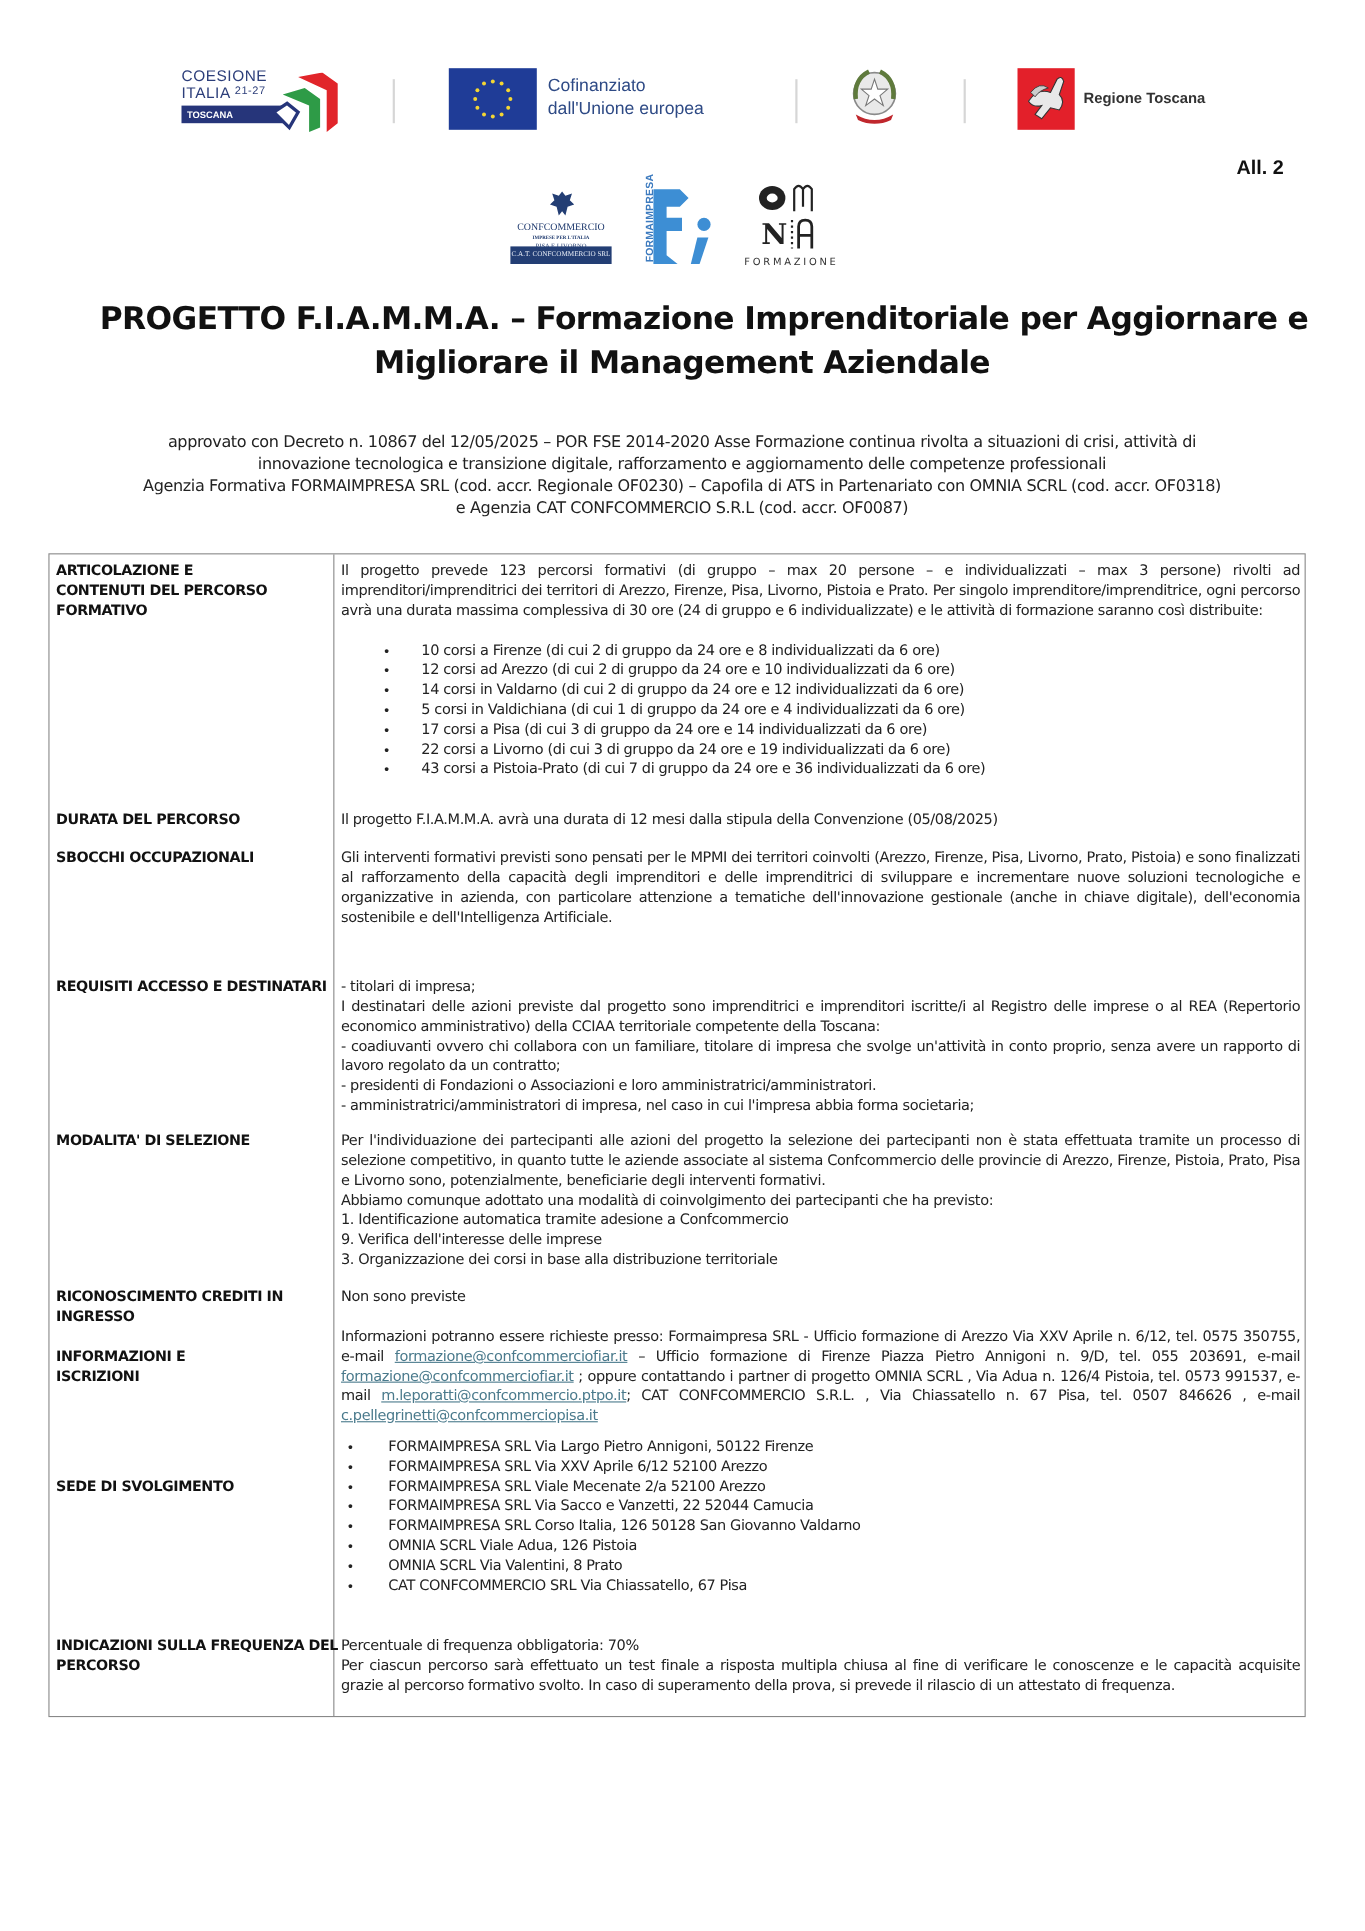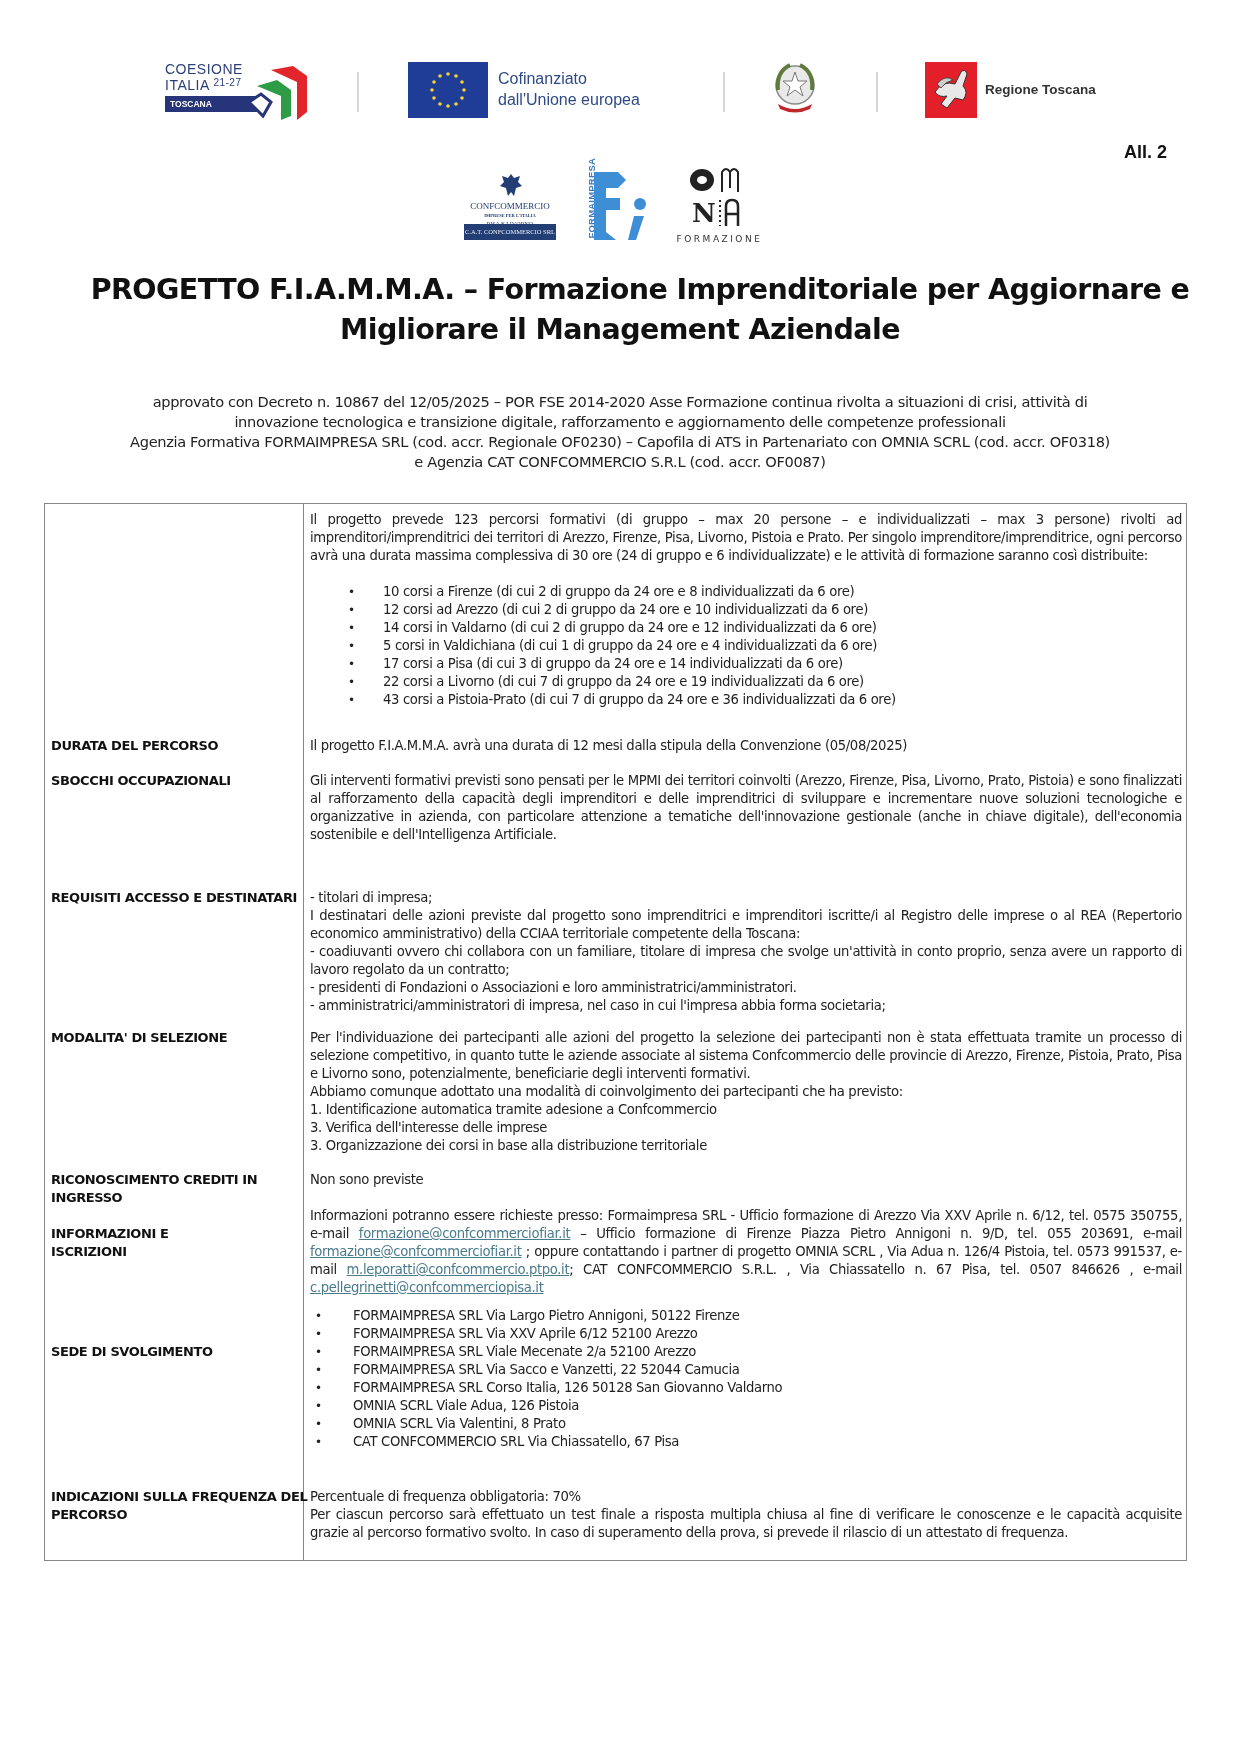--- a/index.html
+++ b/index.html
@@ -162,29 +162,34 @@
 <div class="subtitle">
   <span>approvato con Decreto n. 10867 del 12/05/2025 – POR FSE 2014-2020 Asse Formazione continua rivolta a situazioni di crisi, attività di</span>
   <span>innovazione tecnologica e transizione digitale, rafforzamento e aggiornamento delle competenze professionali</span>
   <span>Agenzia Formativa FORMAIMPRESA SRL (cod. accr. Regionale OF0230) – Capofila di ATS in Partenariato con OMNIA SCRL (cod. accr. OF0318)</span>
   <span>e Agenzia CAT CONFCOMMERCIO S.R.L (cod. accr. OF0087)</span>
 </div>
 
 <div class="table">
   <div class="divider"></div>
 
+  <div class="lbl" style="top:7px">
+    <div>ARTICOLAZIONE E</div>
+    <div>CONTENUTI DEL PERCORSO</div>
+    <div>FORMATIVO</div>
+  </div>
   <div class="val" style="top:7px">
     <p>Il progetto prevede 123 percorsi formativi (di gruppo – max 20 persone – e individualizzati – max 3 persone) rivolti ad imprenditori/imprenditrici dei territori di Arezzo, Firenze, Pisa, Livorno, Pistoia e Prato. Per singolo imprenditore/imprenditrice, ogni percorso avrà una durata massima complessiva di 30 ore (24 di gruppo e 6 individualizzate) e le attività di formazione saranno così distribuite:</p>
     <ul class="blt" style="margin-top:18px;margin-left:38px">
       <li><span class="dot" style="left:0">•</span><span style="margin-left:35px">10 corsi a Firenze (di cui 2 di gruppo da 24 ore e 8 individualizzati da 6 ore)</span></li>
       <li><span class="dot" style="left:0">•</span><span style="margin-left:35px">12 corsi ad Arezzo (di cui 2 di gruppo da 24 ore e 10 individualizzati da 6 ore)</span></li>
       <li><span class="dot" style="left:0">•</span><span style="margin-left:35px">14 corsi in Valdarno (di cui 2 di gruppo da 24 ore e 12 individualizzati da 6 ore)</span></li>
       <li><span class="dot" style="left:0">•</span><span style="margin-left:35px">5 corsi in Valdichiana (di cui 1 di gruppo da 24 ore e 4 individualizzati da 6 ore)</span></li>
       <li><span class="dot" style="left:0">•</span><span style="margin-left:35px">17 corsi a Pisa (di cui 3 di gruppo da 24 ore e 14 individualizzati da 6 ore)</span></li>
-      <li><span class="dot" style="left:0">•</span><span style="margin-left:35px">22 corsi a Livorno (di cui 7 di gruppo da 24 ore e 19 individualizzati da 6 ore)</span></li>
+      <li><span class="dot" style="left:0">•</span><span style="margin-left:35px">22 corsi a Livorno (di cui 3 di gruppo da 24 ore e 19 individualizzati da 6 ore)</span></li>
       <li><span class="dot" style="left:0">•</span><span style="margin-left:35px">43 corsi a Pistoia-Prato (di cui 7 di gruppo da 24 ore e 36 individualizzati da 6 ore)</span></li>
     </ul>
   </div>
 
   <div class="lbl" style="top:233px">DURATA DEL PERCORSO</div>
   <div class="val" style="top:233px">Il progetto F.I.A.M.M.A. avrà una durata di 12 mesi dalla stipula della Convenzione (05/08/2025)</div>
 
   <div class="lbl" style="top:268px">SBOCCHI OCCUPAZIONALI</div>
   <div class="val" style="top:268px">Gli interventi formativi previsti sono pensati per le MPMI dei territori coinvolti (Arezzo, Firenze, Pisa, Livorno, Prato, Pistoia) e sono finalizzati al rafforzamento della capacità degli imprenditori e delle imprenditrici di sviluppare e incrementare nuove soluzioni tecnologiche e organizzative in azienda, con particolare attenzione a tematiche dell'innovazione gestionale (anche in chiave digitale), dell'economia sostenibile e dell'Intelligenza Artificiale.</div>
 
@@ -195,21 +200,21 @@
     <p>- coadiuvanti ovvero chi collabora con un familiare, titolare di impresa che svolge un'attività in      conto proprio, senza avere un rapporto di lavoro regolato da un contratto;</p>
     <p style="text-align:left">- presidenti di Fondazioni o Associazioni e loro amministratrici/amministratori.</p>
     <p style="text-align:left">- amministratrici/amministratori di impresa, nel caso in cui l'impresa abbia forma societaria;</p>
   </div>
 
   <div class="lbl" style="top:525px">MODALITA' DI SELEZIONE</div>
   <div class="val" style="top:525px">
     <p>Per l'individuazione dei partecipanti alle azioni del progetto la selezione dei partecipanti non è stata effettuata tramite un processo di selezione competitivo, in quanto tutte le aziende associate al sistema Confcommercio delle provincie di Arezzo, Firenze, Pistoia, Prato, Pisa e Livorno sono, potenzialmente, beneficiarie degli interventi formativi.</p>
     <p style="text-align:left">Abbiamo comunque adottato una modalità di coinvolgimento dei partecipanti che ha previsto:</p>
     <p style="text-align:left">1. Identificazione automatica tramite adesione a Confcommercio</p>
-    <p style="text-align:left">3. Verifica dell'interesse delle imprese</p>
+    <p style="text-align:left">9. Verifica dell'interesse delle imprese</p>
     <p style="text-align:left">3. Organizzazione dei corsi in base alla distribuzione territoriale</p>
   </div>
 
   <div class="lbl" style="top:667px">
     <div>RICONOSCIMENTO CREDITI IN</div>
     <div>INGRESSO</div>
   </div>
   <div class="val" style="top:667px">Non sono previste</div>
 
   <div class="lbl" style="top:721px">

